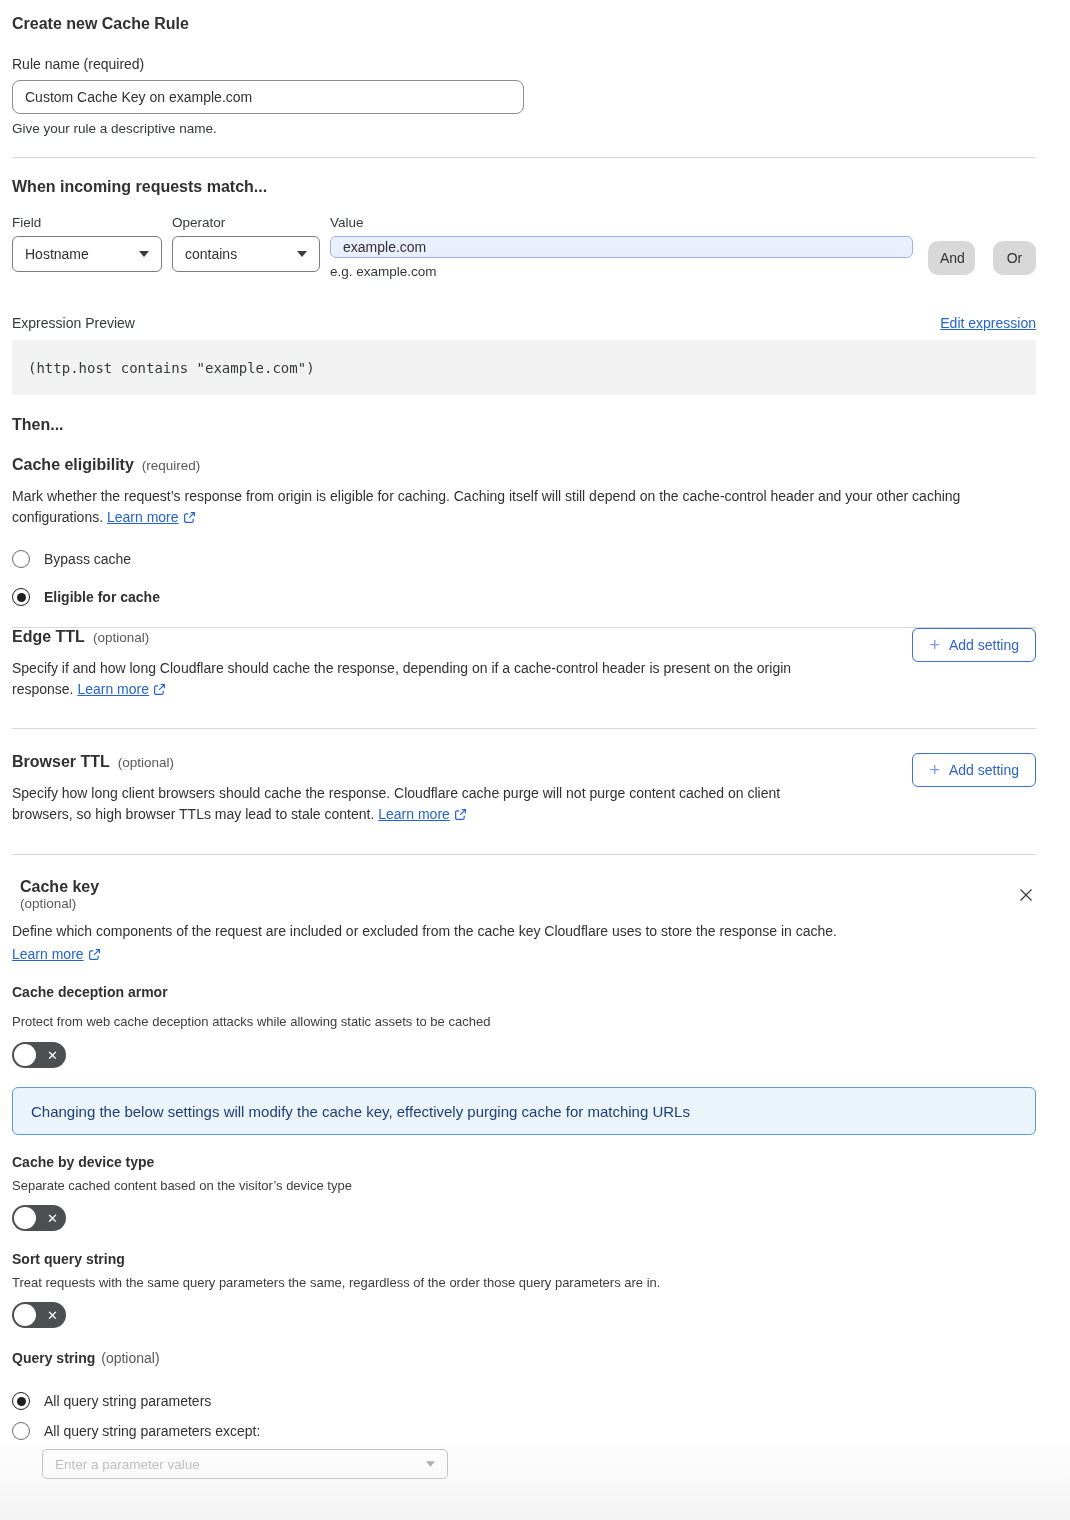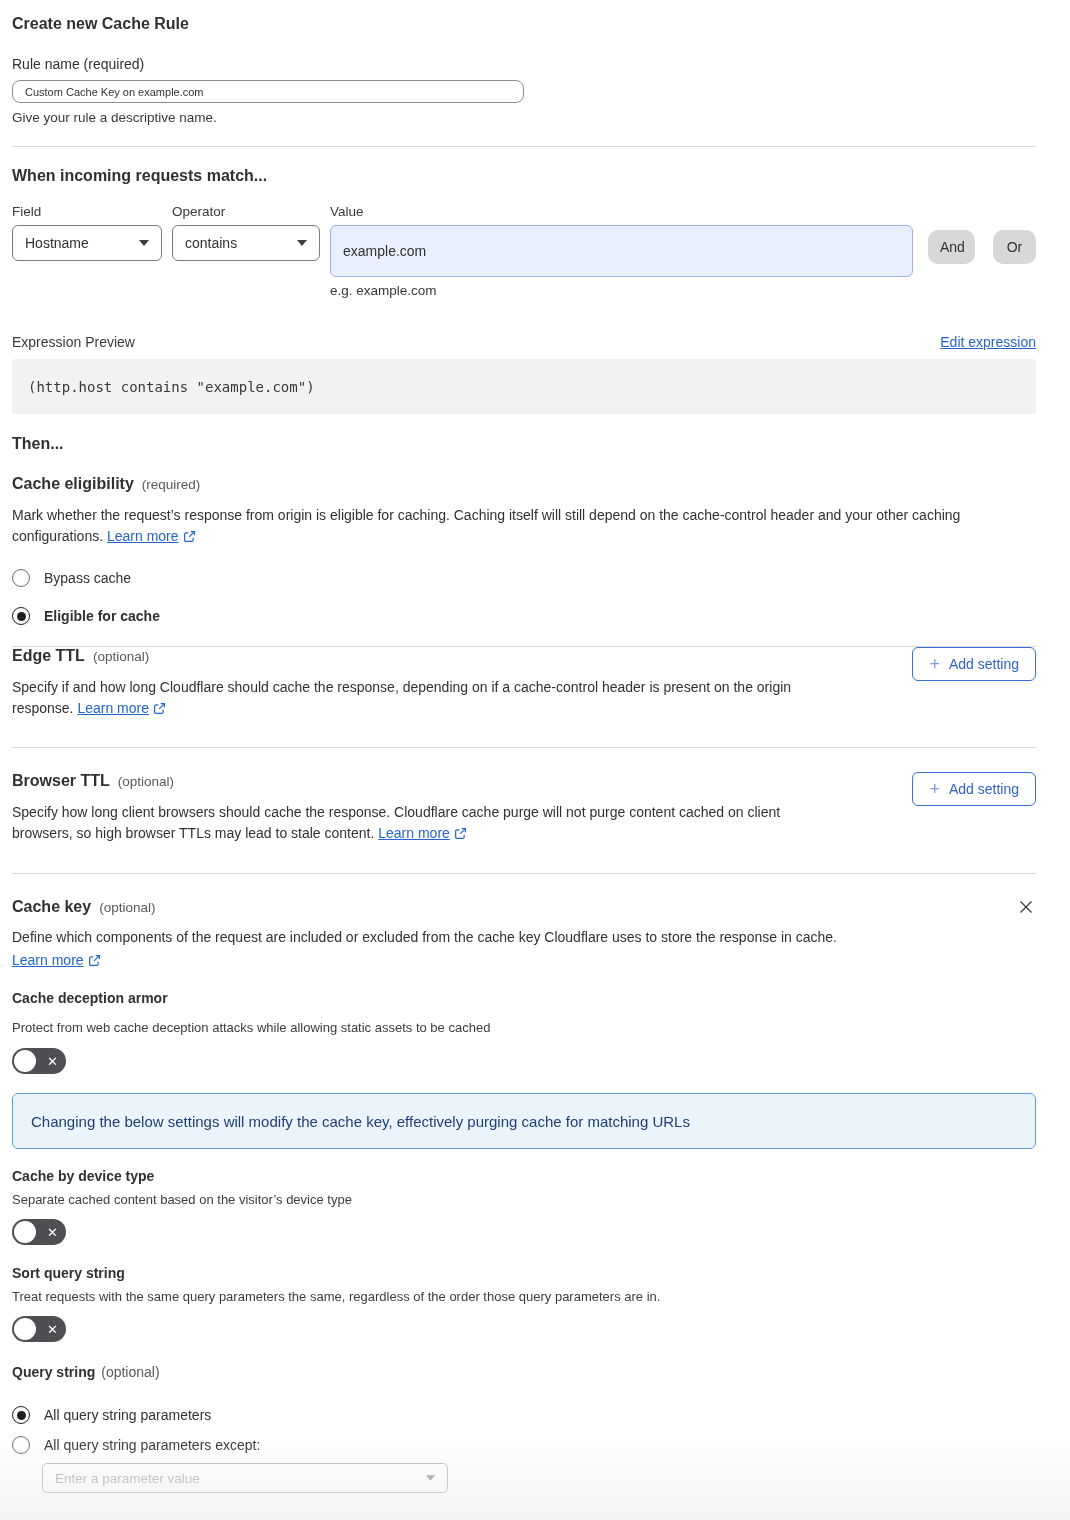--- a/index.html
+++ b/index.html
@@ -8,43 +8,43 @@
     width: 1070px; height: 1520px; overflow: hidden; position: relative;
     background: #ffffff; color: #313131;
     font-family: "Liberation Sans", sans-serif; font-size: 14px;
   }
   .page { width: 1024px; margin-left: 12px; }
 
   h1.page-title { font-size: 16px; font-weight: 700; margin: 15px 0 0; }
 
   .field-label { font-size: 14px; color: #313131; margin-top: 23px; }
   .text-input {
-    display: block; margin-top: 8px; width: 512px; height: 23px;
+    display: block; margin-top: 8px; width: 512px; height: 34px;
     border: 1px solid #8d8d8d; border-radius: 8px; padding: 0 12px;
-    font-size: 11px; color: #313131; font-family: inherit; background: #fff;
+    font-size: 14px; color: #313131; font-family: inherit; background: #fff;
   }
   .help { font-size: 13.5px; color: #36393a; margin-top: 7px; }
 
   hr.divider { border: none; border-top: 1px solid #d9d9d9; margin: 21px 0 0; }
 
   h2.section-heading { font-size: 16px; font-weight: 700; margin: 20px 0 0; }
 
   
   .match-row { display: flex; align-items: flex-start; margin-top: 19px; }
   .col-label { font-size: 13.5px; color: #36393a; margin-bottom: 6px; }
   .select {
     width: 150px; height: 36px; border: 1px solid #7c7c7c; border-radius: 6px;
     display: flex; align-items: center; justify-content: space-between;
     padding: 0 12px; font-size: 14px; background: #fff; cursor: pointer;
   }
   .operator-col { margin-left: 10px; }
   .select.operator { width: 148px; }
   .value-col { margin-left: 10px; }
   .value-input {
-    width: 583px; height: 52px; border: 1px solid #9db1e6; background: #e9effc;
+    width: 583px; height: 22px; border: 1px solid #9db1e6; background: #e9effc;
     border-radius: 6px; padding: 0 12px; font-size: 14px; font-family: inherit; color: #313131;
   }
   .eg-help { margin-top: 6px; font-size: 13.5px; color: #36393a; }
   .andor {
     margin-left: 15px; margin-top: 26px; height: 34px; padding: 0 12px; min-width: 46px;
     background: #d8d8d8; color: #313131; border: none; border-radius: 10px;
     font-size: 14px; font-family: inherit; cursor: pointer;
   }
   .andor.or { margin-left: 18px; min-width: 43px; }
 
@@ -96,21 +96,21 @@
   p.small { font-size: 13px; color: #3d3d3d; margin: 14px 0 0; }
 
   .toggle {
     margin-top: 13px; width: 54px; height: 26px; border-radius: 13px;
     background: #4d4f52; position: relative; cursor: pointer;
   }
   .knob { position: absolute; left: 2px; top: 2px; width: 22px; height: 22px; background: #fff; border-radius: 50%; }
   .toggle-x { position: absolute; right: 8px; top: 50%; transform: translateY(-50%); color: #fff; font-size: 13px; line-height: 1; }
 
   .banner {
-    margin-top: 19px; height: 56px; background: #ebf3fb; border: 1px solid #5b9bd8;
+    margin-top: 19px; height: 48px; background: #ebf3fb; border: 1px solid #5b9bd8;
     border-radius: 6px; display: flex; align-items: center; padding: 3px 18px;
     font-size: 15px; color: #1e3f77;
   }
 
   .qs-first { margin-top: 26px; }
   .qs-gap { margin-top: 12px; }
   .param-select {
     margin: 9px 0 0 30px; width: 406px; height: 30px; border: 1px solid #bdbdbd;
     border-radius: 5px; display: flex; align-items: center; justify-content: space-between;
     padding: 0 12px; background: #fff; cursor: pointer;
@@ -244,21 +244,21 @@
     <button class="add-btn">
       <span class="plus">+</span>
       <span>Add setting</span>
     </button>
   </div>
 
   <hr class="divider" style="margin-top:27px;">
 
   <div>
     <div class="ck-head">
-      <div class="sec-head" style="margin-top:0;">
+      <div class="sec-head" style="margin-top:0;flex-direction:column;">
         <h3>Cache key</h3>
         <span class="badge">(optional)</span>
       </div>
       <span class="close-btn"><svg width="16" height="16" viewBox="0 0 16 16">
             <path d="M2.5 2.5l11 11M13.5 2.5l-11 11" stroke="#36393a" stroke-width="1.2"></path>
           </svg></span>
     </div>
     <p class="desc" style="margin-top:10px;">Define which components of the request are included or excluded from the cache key Cloudflare uses to store the response in cache.</p>
     <div class="learn-block">
       <a class="learn"><span>Learn more</span><span class="ext-icon"><svg width="13" height="13" viewBox="0 0 16 16" fill="none" stroke="currentColor" stroke-width="1.5">

